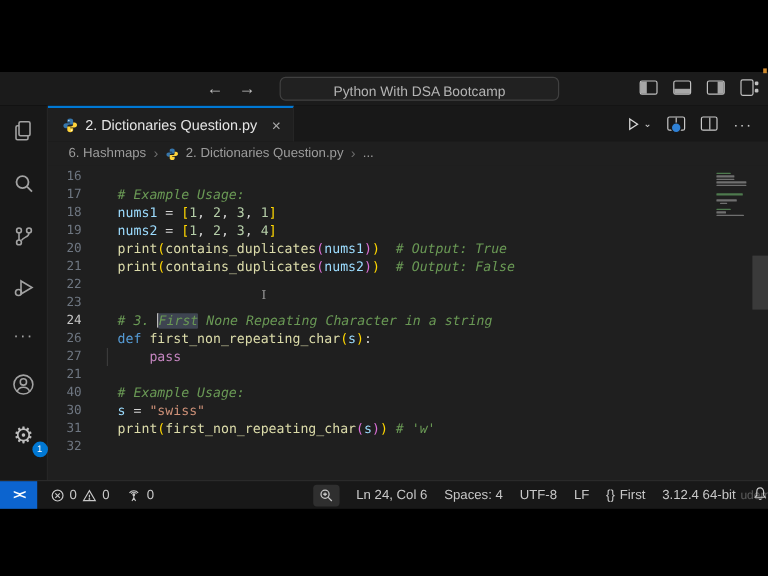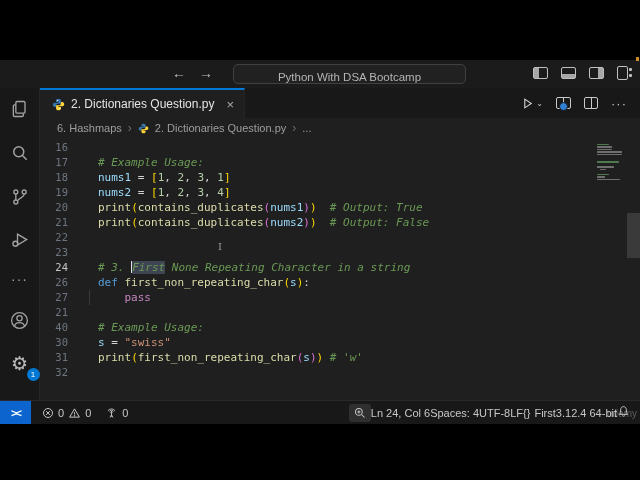--- a/index.html
+++ b/index.html
@@ -78,21 +78,21 @@
   .vscroll { position:absolute; right:0; top:75px; width:13px; height:45px; background:rgba(121,121,121,.3); }
 
   
   .statusbar { position:absolute; left:0; top:400px; width:640px; height:24px; background:#181818;
     border-top:1px solid #2a2a2a; display:flex; align-items:center; color:#c8c8c8; font-size:11px; }
   .remote { width:31px; height:100%; background:#0c64cf; color:#fff; display:flex; align-items:center;
     justify-content:center; font-size:11px; font-weight:bold; letter-spacing:-2px; }
   .sb-left { display:flex; align-items:center; gap:14px; padding-left:11px; }
   .sb-item { display:flex; align-items:center; gap:4px; }
   .sb-item svg { display:block; }
-  .sb-right { margin-left:auto; display:flex; align-items:center; padding-right:10px; }
+  .sb-right { margin-left:auto; display:flex; align-items:center; gap:14px; }
   .zoombox { background:#2f2f2f; border-radius:3px; width:22px; height:18px; display:flex; align-items:center; justify-content:center; }
   .bell-wrap { position:relative; }
   .watermark { position:absolute; left:-10px; top:3px; color:rgba(255,255,255,.28); font-size:10px; pointer-events:none; }
 </style>
 </head>
 <body>
 
 <div class="frame">
 
   <div class="titlebar">

